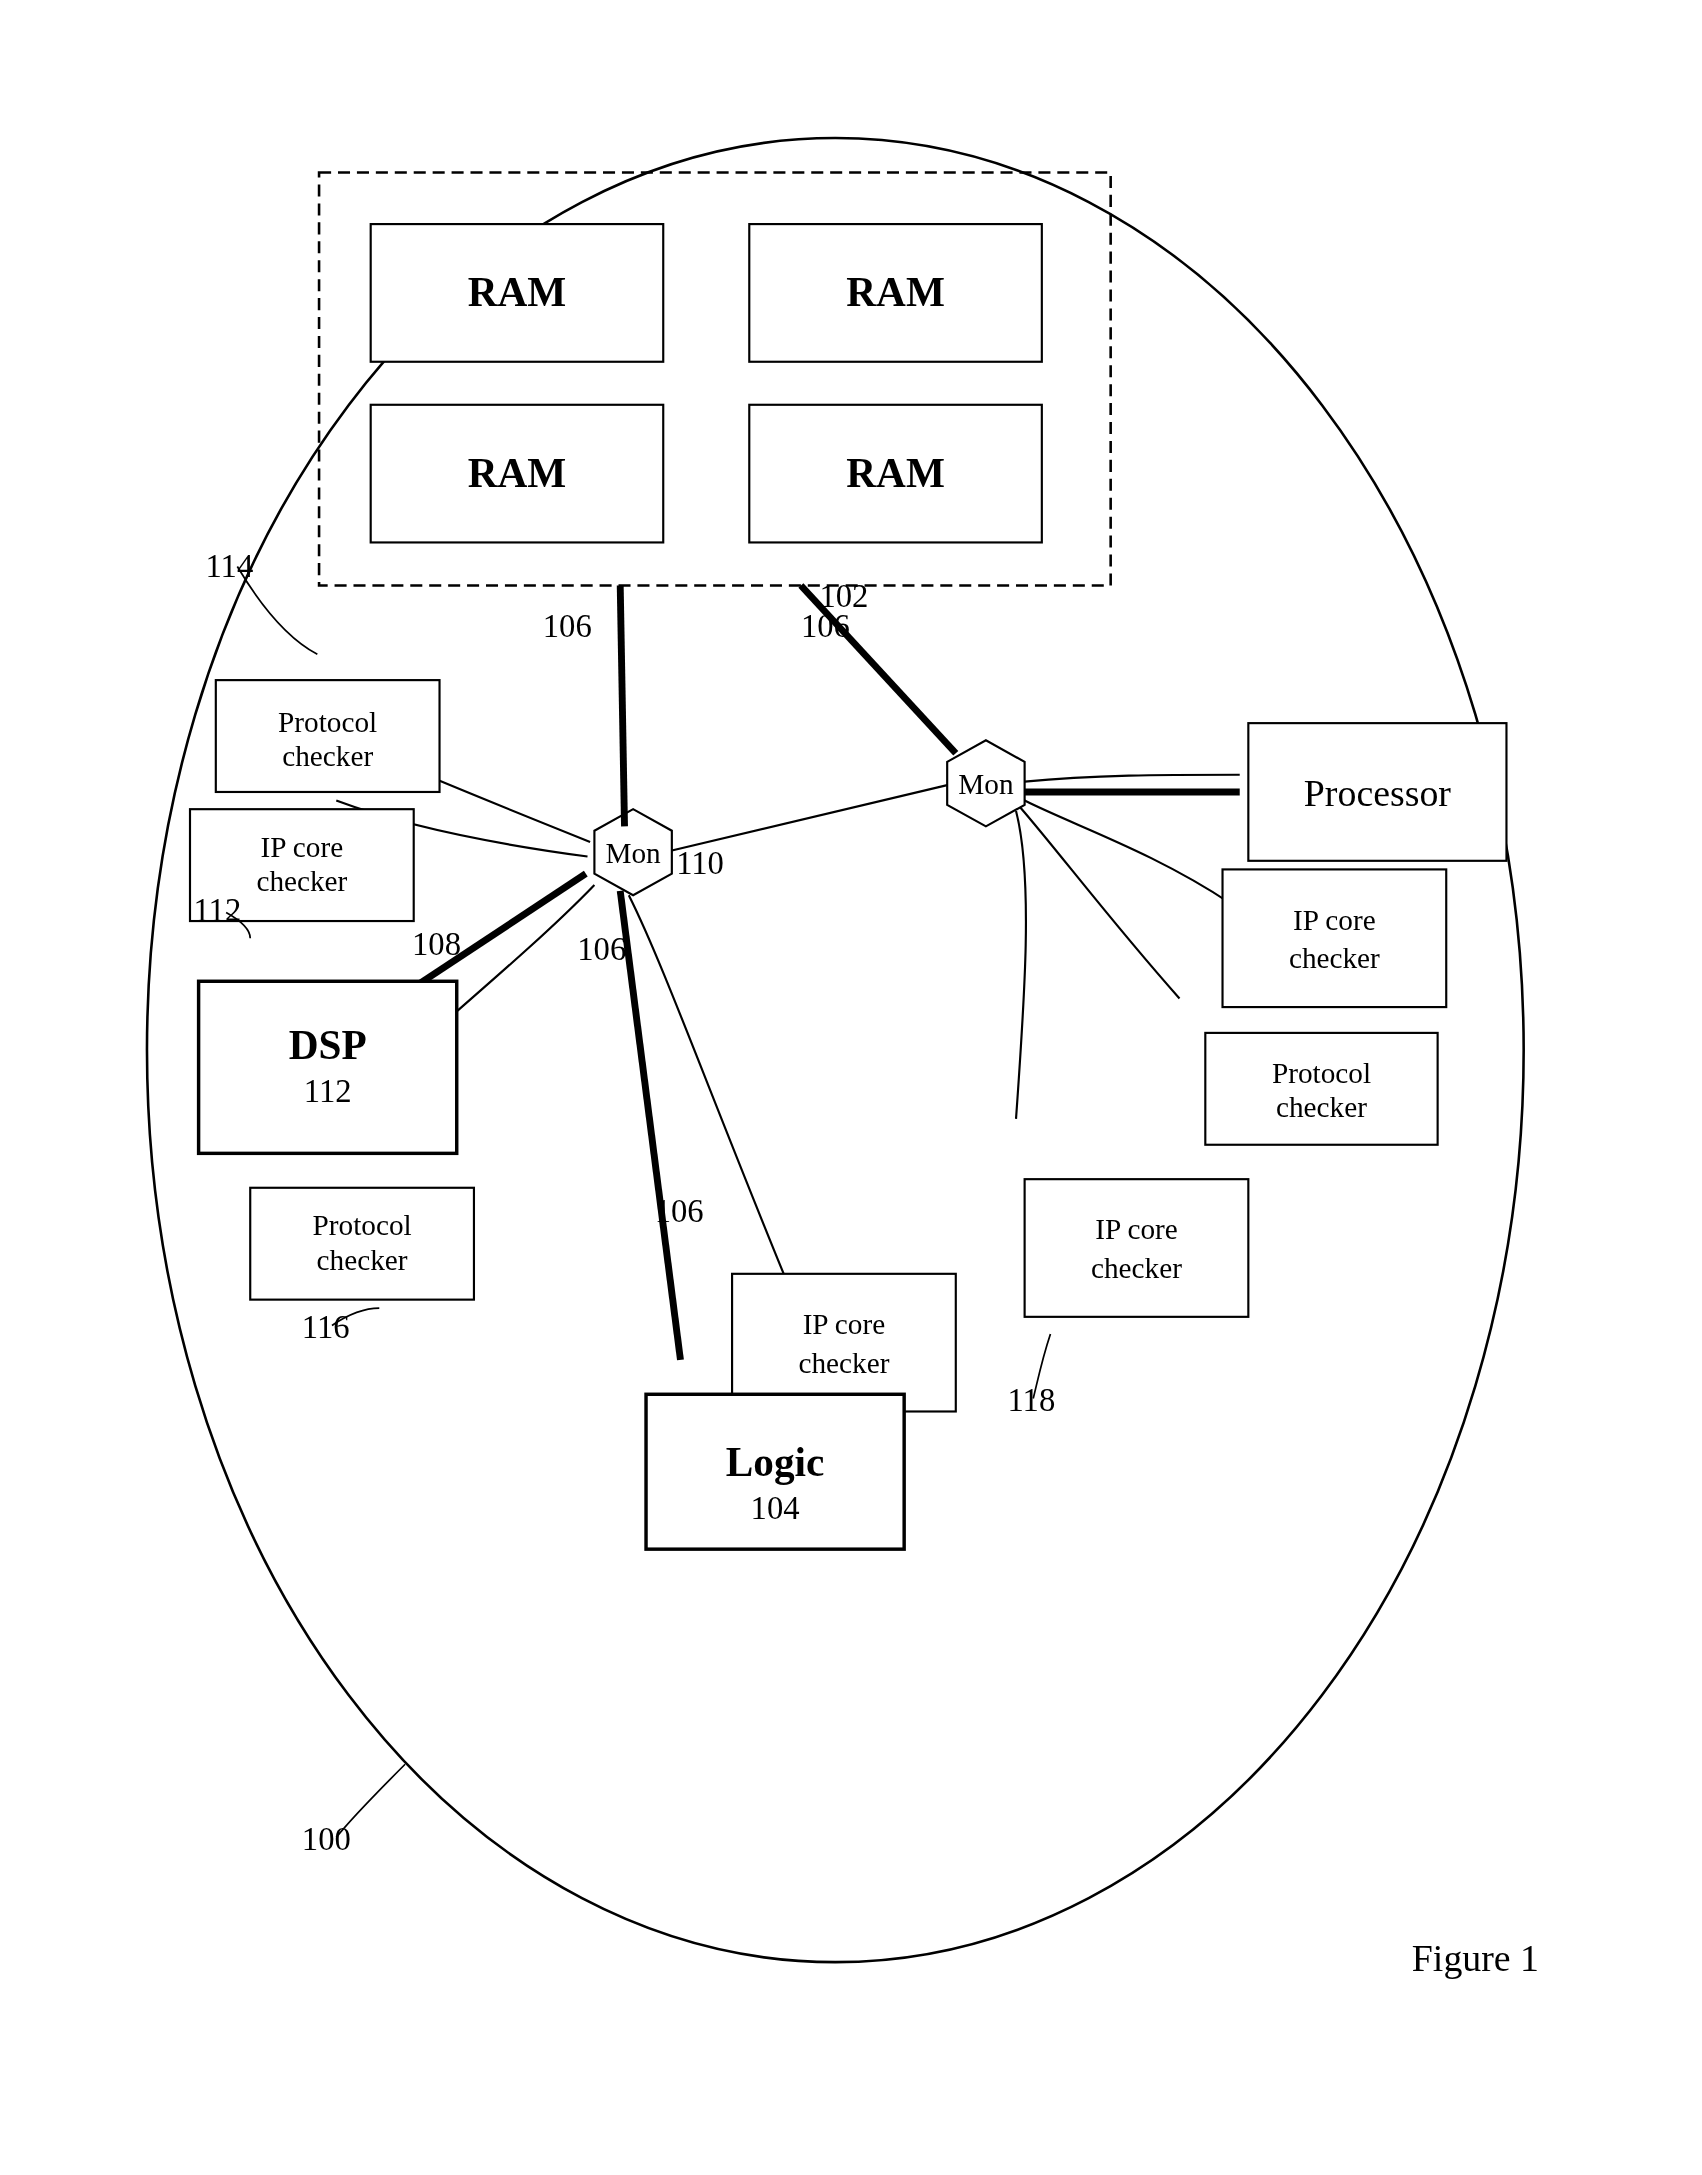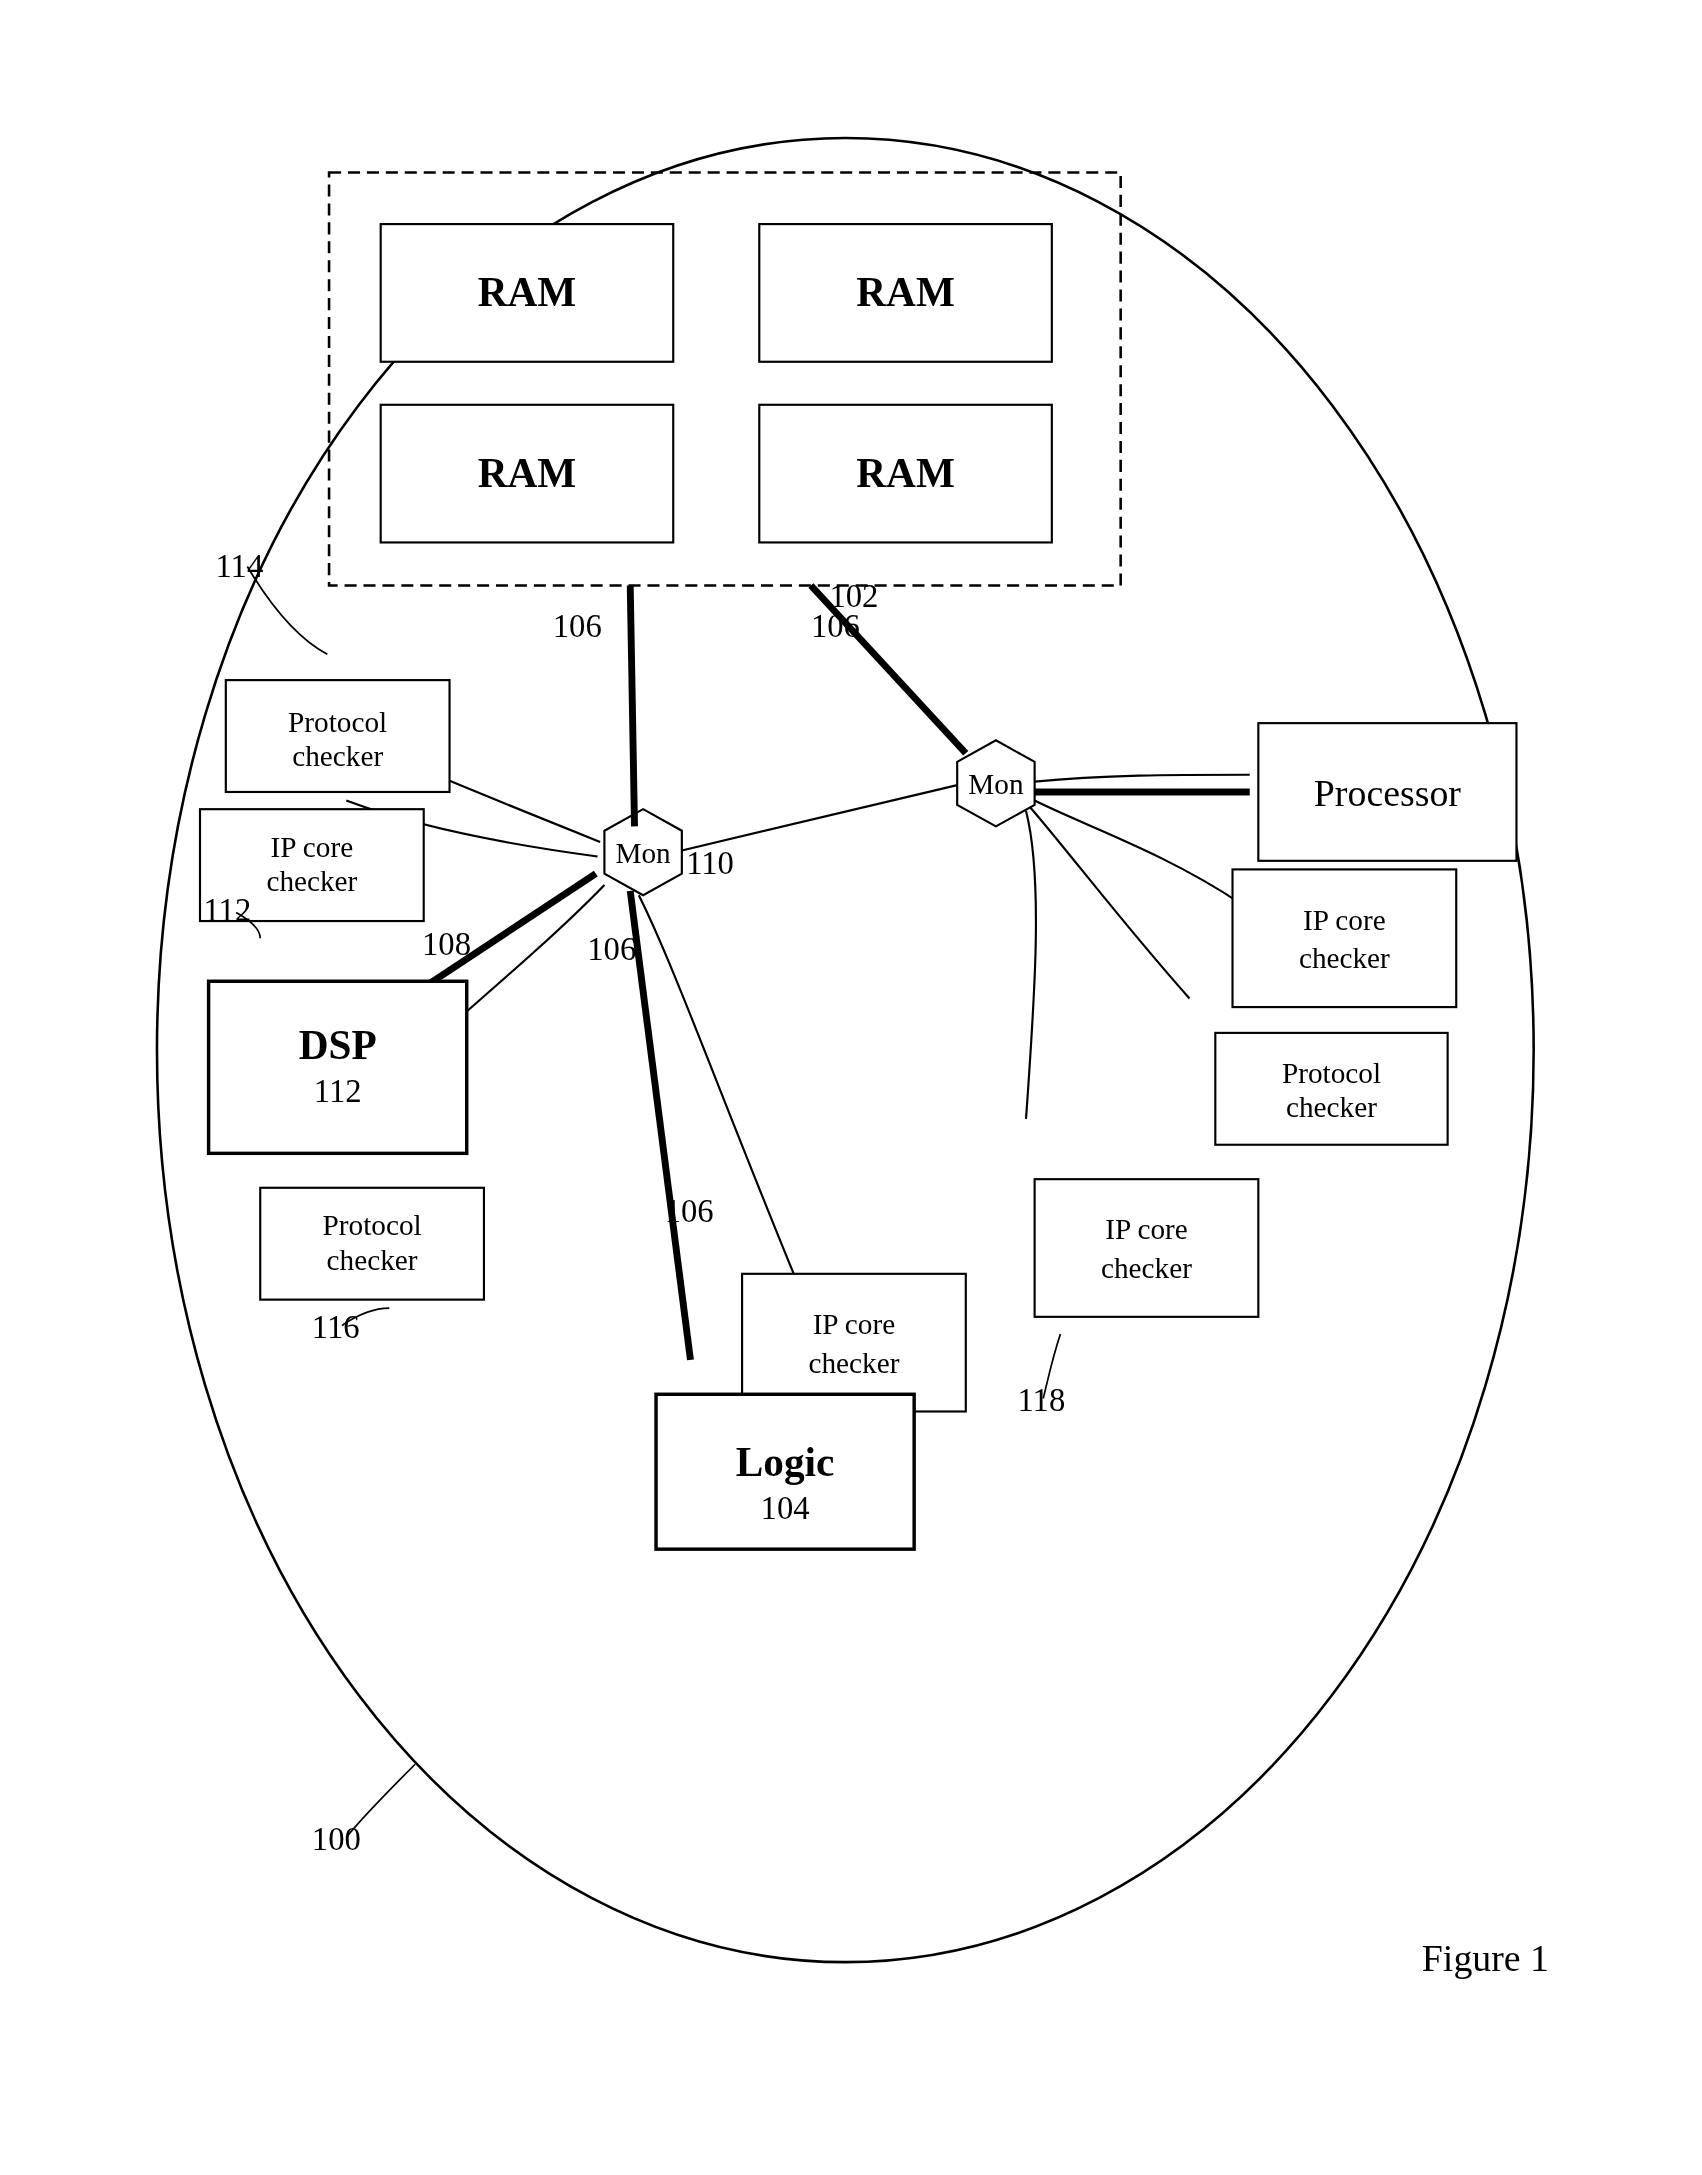--- a/index.html
+++ b/index.html
@@ -8,21 +8,21 @@
       height: 2175px;
       background: #ffffff;
       font-family: 'Times New Roman', Times, serif;
       position: relative;
       overflow: hidden;
     }
 
     .diagram-container {
       position: absolute;
       top: 52px;
-      left: 88px;
+      left: 78px;
       width: 1531px;
       height: 1979px;
     }
 
     
     .svg-overlay {
       position: absolute;
       top: 0;
       left: 0;
       width: 1531px;

